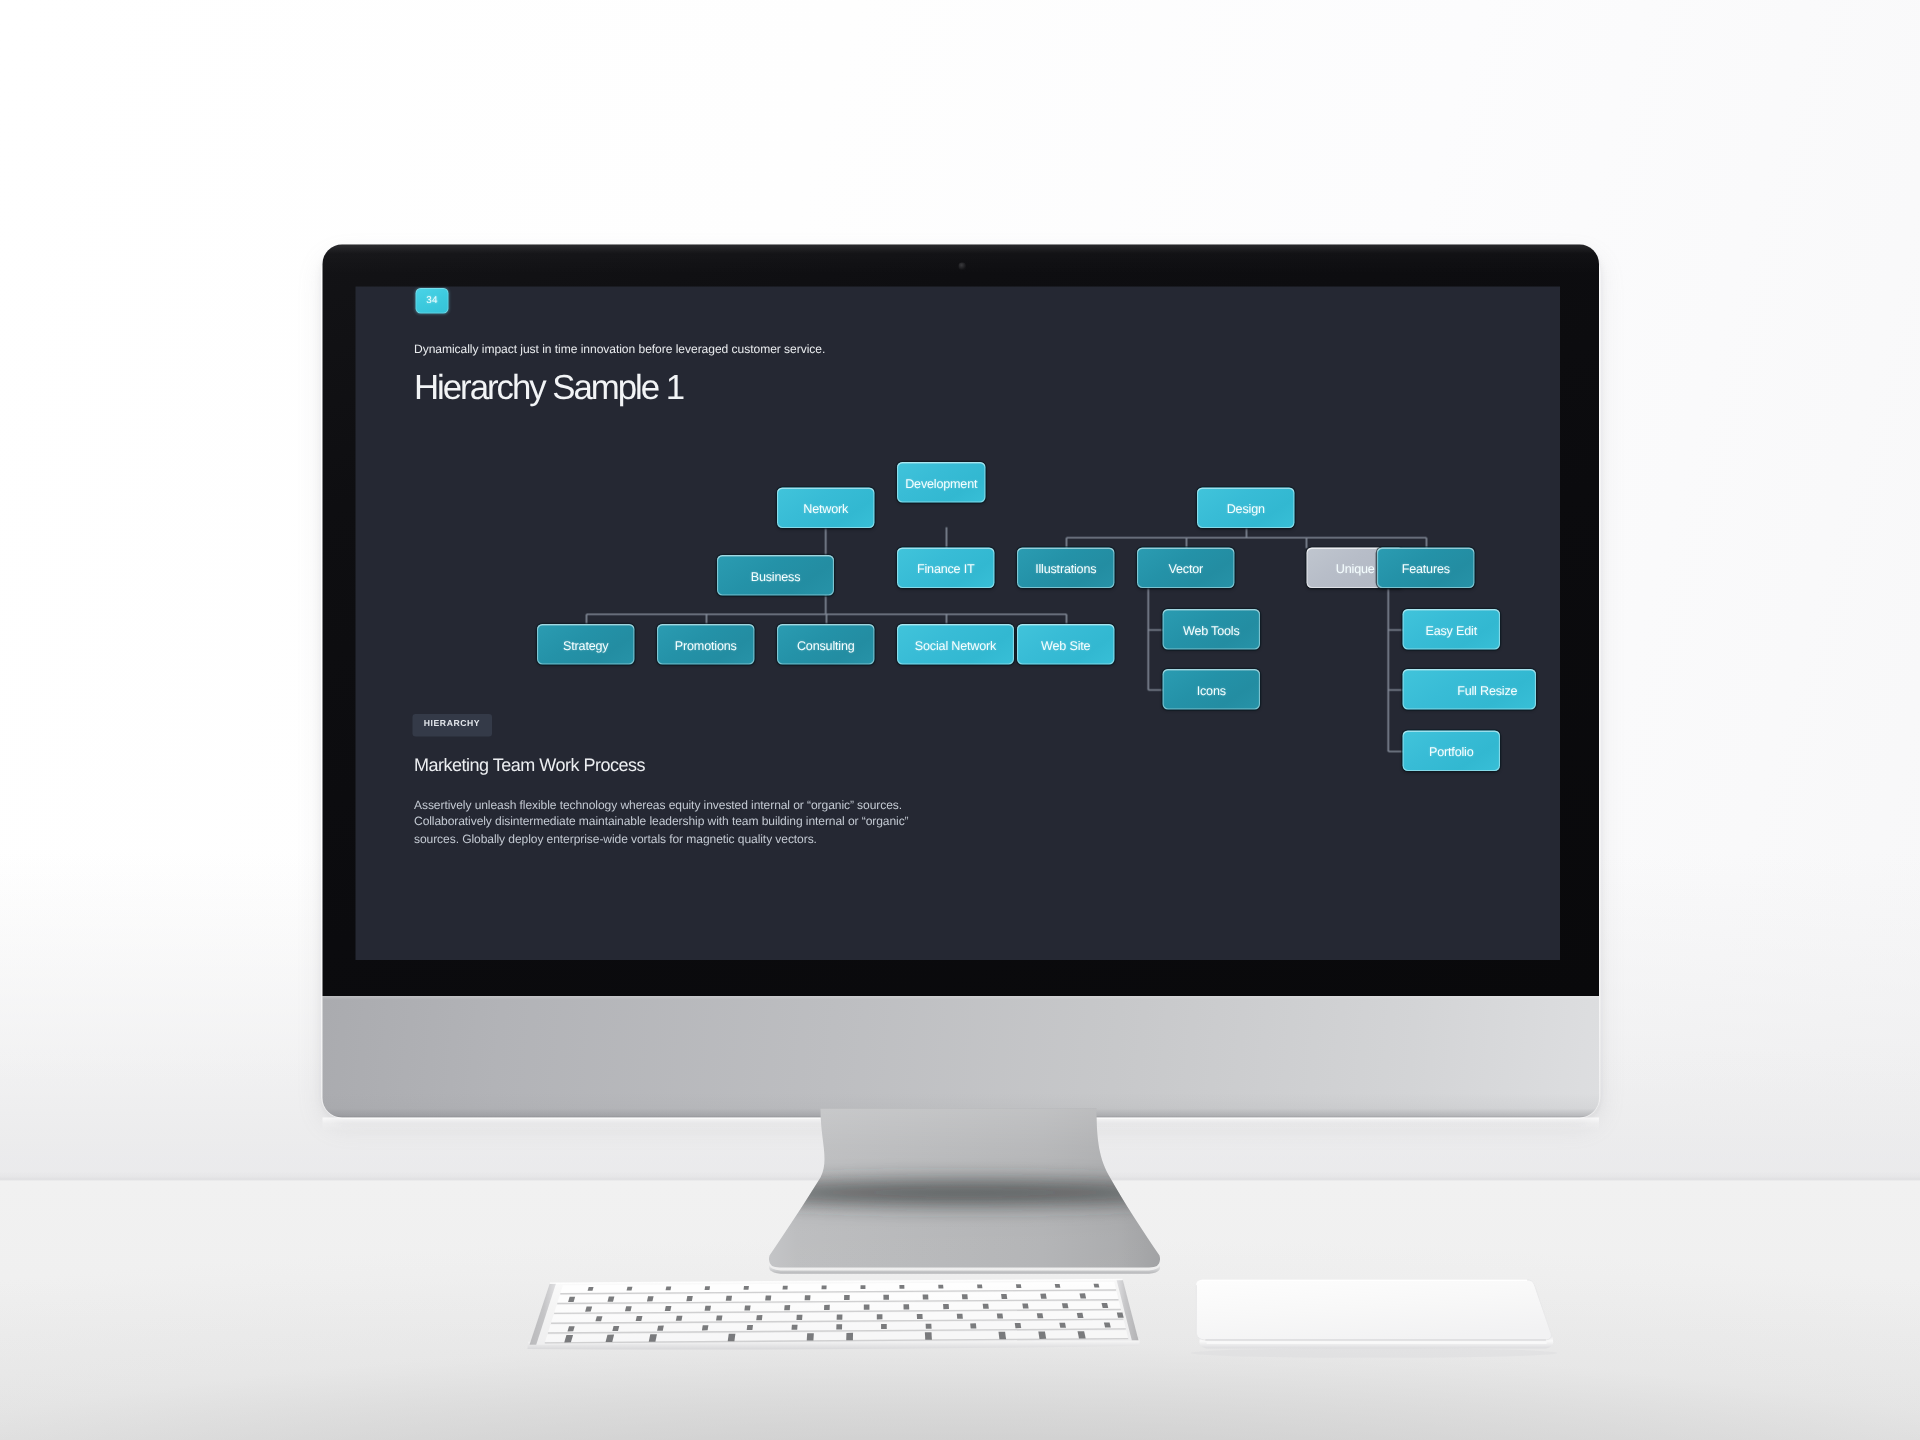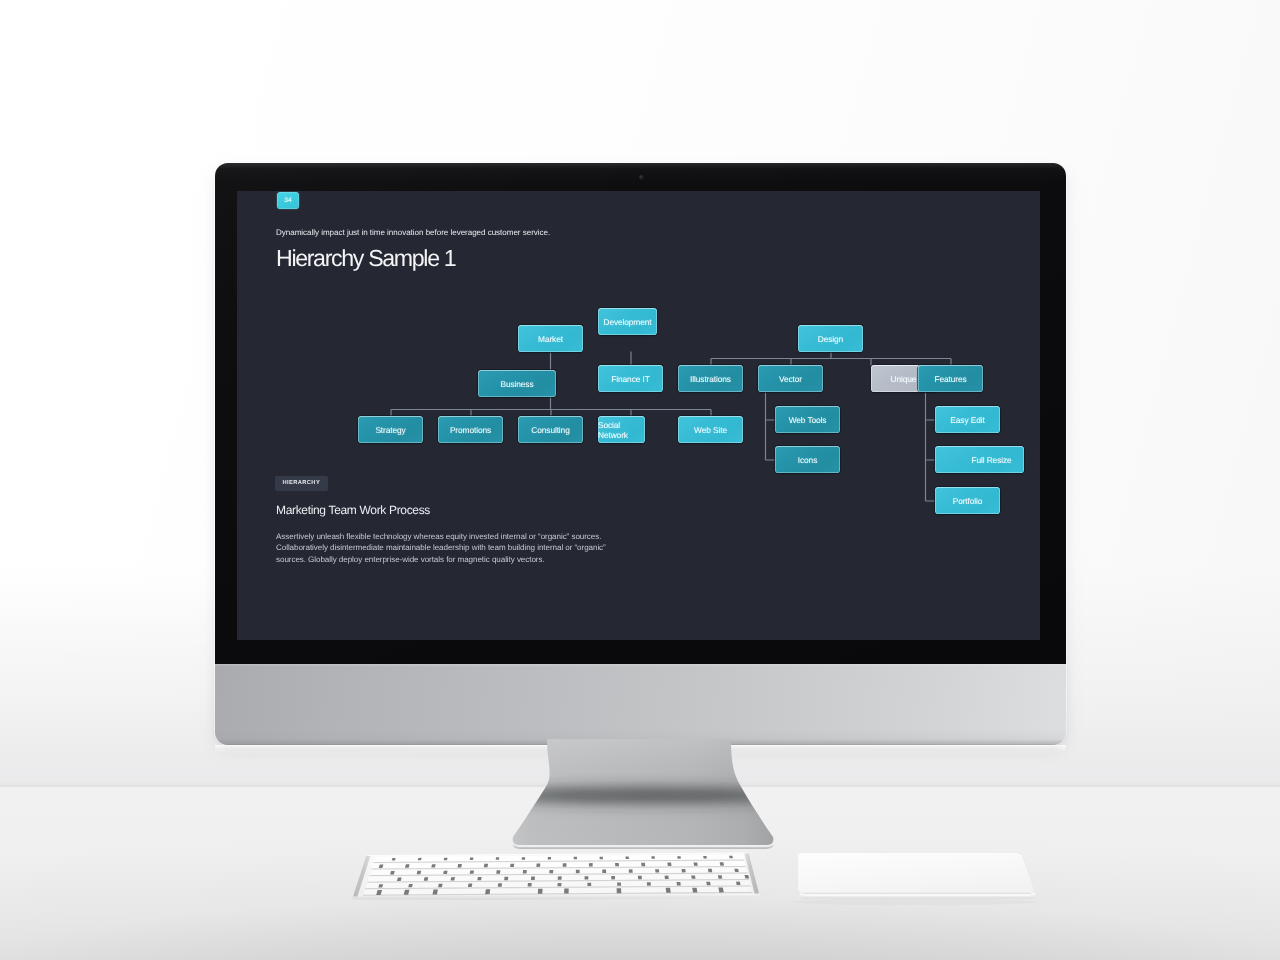--- a/index.html
+++ b/index.html
@@ -114,21 +114,21 @@
         <div class="secttitle">Marketing  Team Work Process</div>
         <div class="bodytext">Assertively unleash flexible technology whereas equity invested internal or “organic” sources. Collaboratively disintermediate maintainable leadership with team building internal or “organic” sources. Globally deploy enterprise-wide vortals for magnetic quality vectors.</div>
       </div>
 
       <div class="diagram">
         <svg class="conn" width="803" height="449" viewBox="0 0 803 449">
           <path d="M313.5,160.5 L313.5,218.5 M306.5,192.5 L313.5,192.5 M154.0,218.5 L474.0,218.5 M154.0,218.5 L154.0,225.5 M234.0,218.5 L234.0,225.5 M314.0,218.5 L314.0,225.5 M394.0,218.5 L394.0,225.5 M474.0,218.5 L474.0,225.5 M394.0,160.5 L394.0,174.5 M594.0,160.5 L594.0,167.5 M474.0,167.5 L714.0,167.5 M474.0,167.5 L474.0,174.5 M554.0,167.5 L554.0,174.5 M634.0,167.5 L634.0,174.5 M714.0,167.5 L714.0,174.5 M528.5,200.5 L528.5,269.0 M528.5,229.0 L538.5,229.0 M528.5,269.0 L538.5,269.0 M688.5,200.5 L688.5,310.0 M688.5,229.0 L698.5,229.0 M688.5,269.0 L698.5,269.0 M688.5,310.0 L698.5,310.0" stroke="#868d9b" stroke-width="1.15" fill="none" opacity="0.92"></path>
         </svg>
         <div class="nodes">
             <div class="node bright" style="left: 281px; top: 134px; width: 65px; height: 27px;">
-              <span>Market</span>
+              <span>Network</span>
             </div>
             <div class="node bright" style="left: 361px; top: 117px; width: 59px; height: 27px;">
               <span>Development</span>
             </div>
             <div class="node bright" style="left: 561px; top: 134px; width: 65px; height: 27px;">
               <span>Design</span>
             </div>
             <div class="node" style="left: 241px; top: 179px; width: 78px; height: 27px;">
               <span>Business</span>
             </div>
@@ -149,21 +149,21 @@
             </div>
             <div class="node" style="left: 121px; top: 225px; width: 65px; height: 27px;">
               <span>Strategy</span>
             </div>
             <div class="node" style="left: 201px; top: 225px; width: 65px; height: 27px;">
               <span>Promotions</span>
             </div>
             <div class="node" style="left: 281px; top: 225px; width: 65px; height: 27px;">
               <span>Consulting</span>
             </div>
-            <div class="node bright" style="left: 361px; top: 225px; width: 47px; height: 27px; justify-content: flex-end;">
+            <div class="node bright" style="left: 361px; top: 225px; width: 78px; height: 27px;">
               <span>Social Network</span>
             </div>
             <div class="node bright" style="left: 441px; top: 225px; width: 65px; height: 27px;">
               <span>Web Site</span>
             </div>
             <div class="node" style="left: 538px; top: 215px; width: 65px; height: 27px;">
               <span>Web Tools</span>
             </div>
             <div class="node" style="left: 538px; top: 255px; width: 65px; height: 27px;">
               <span>Icons</span>

